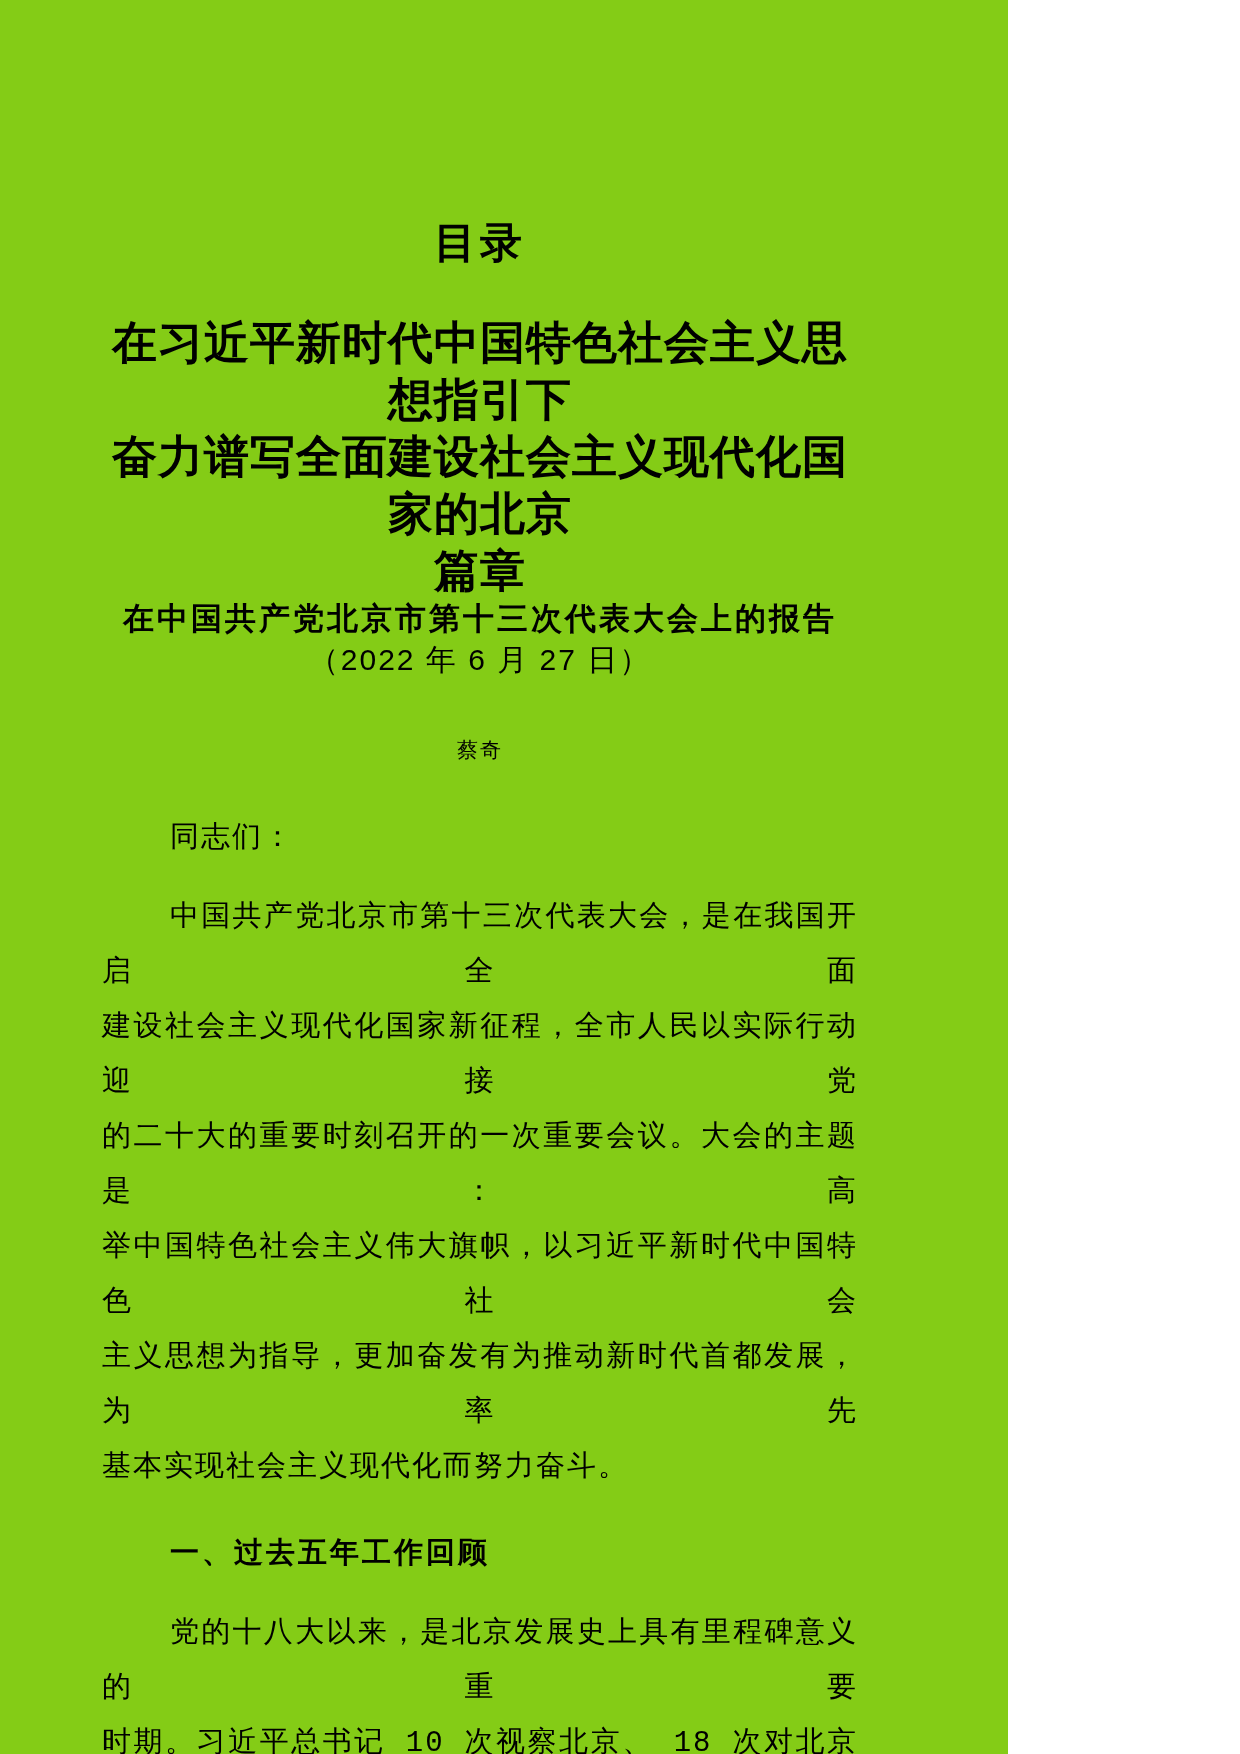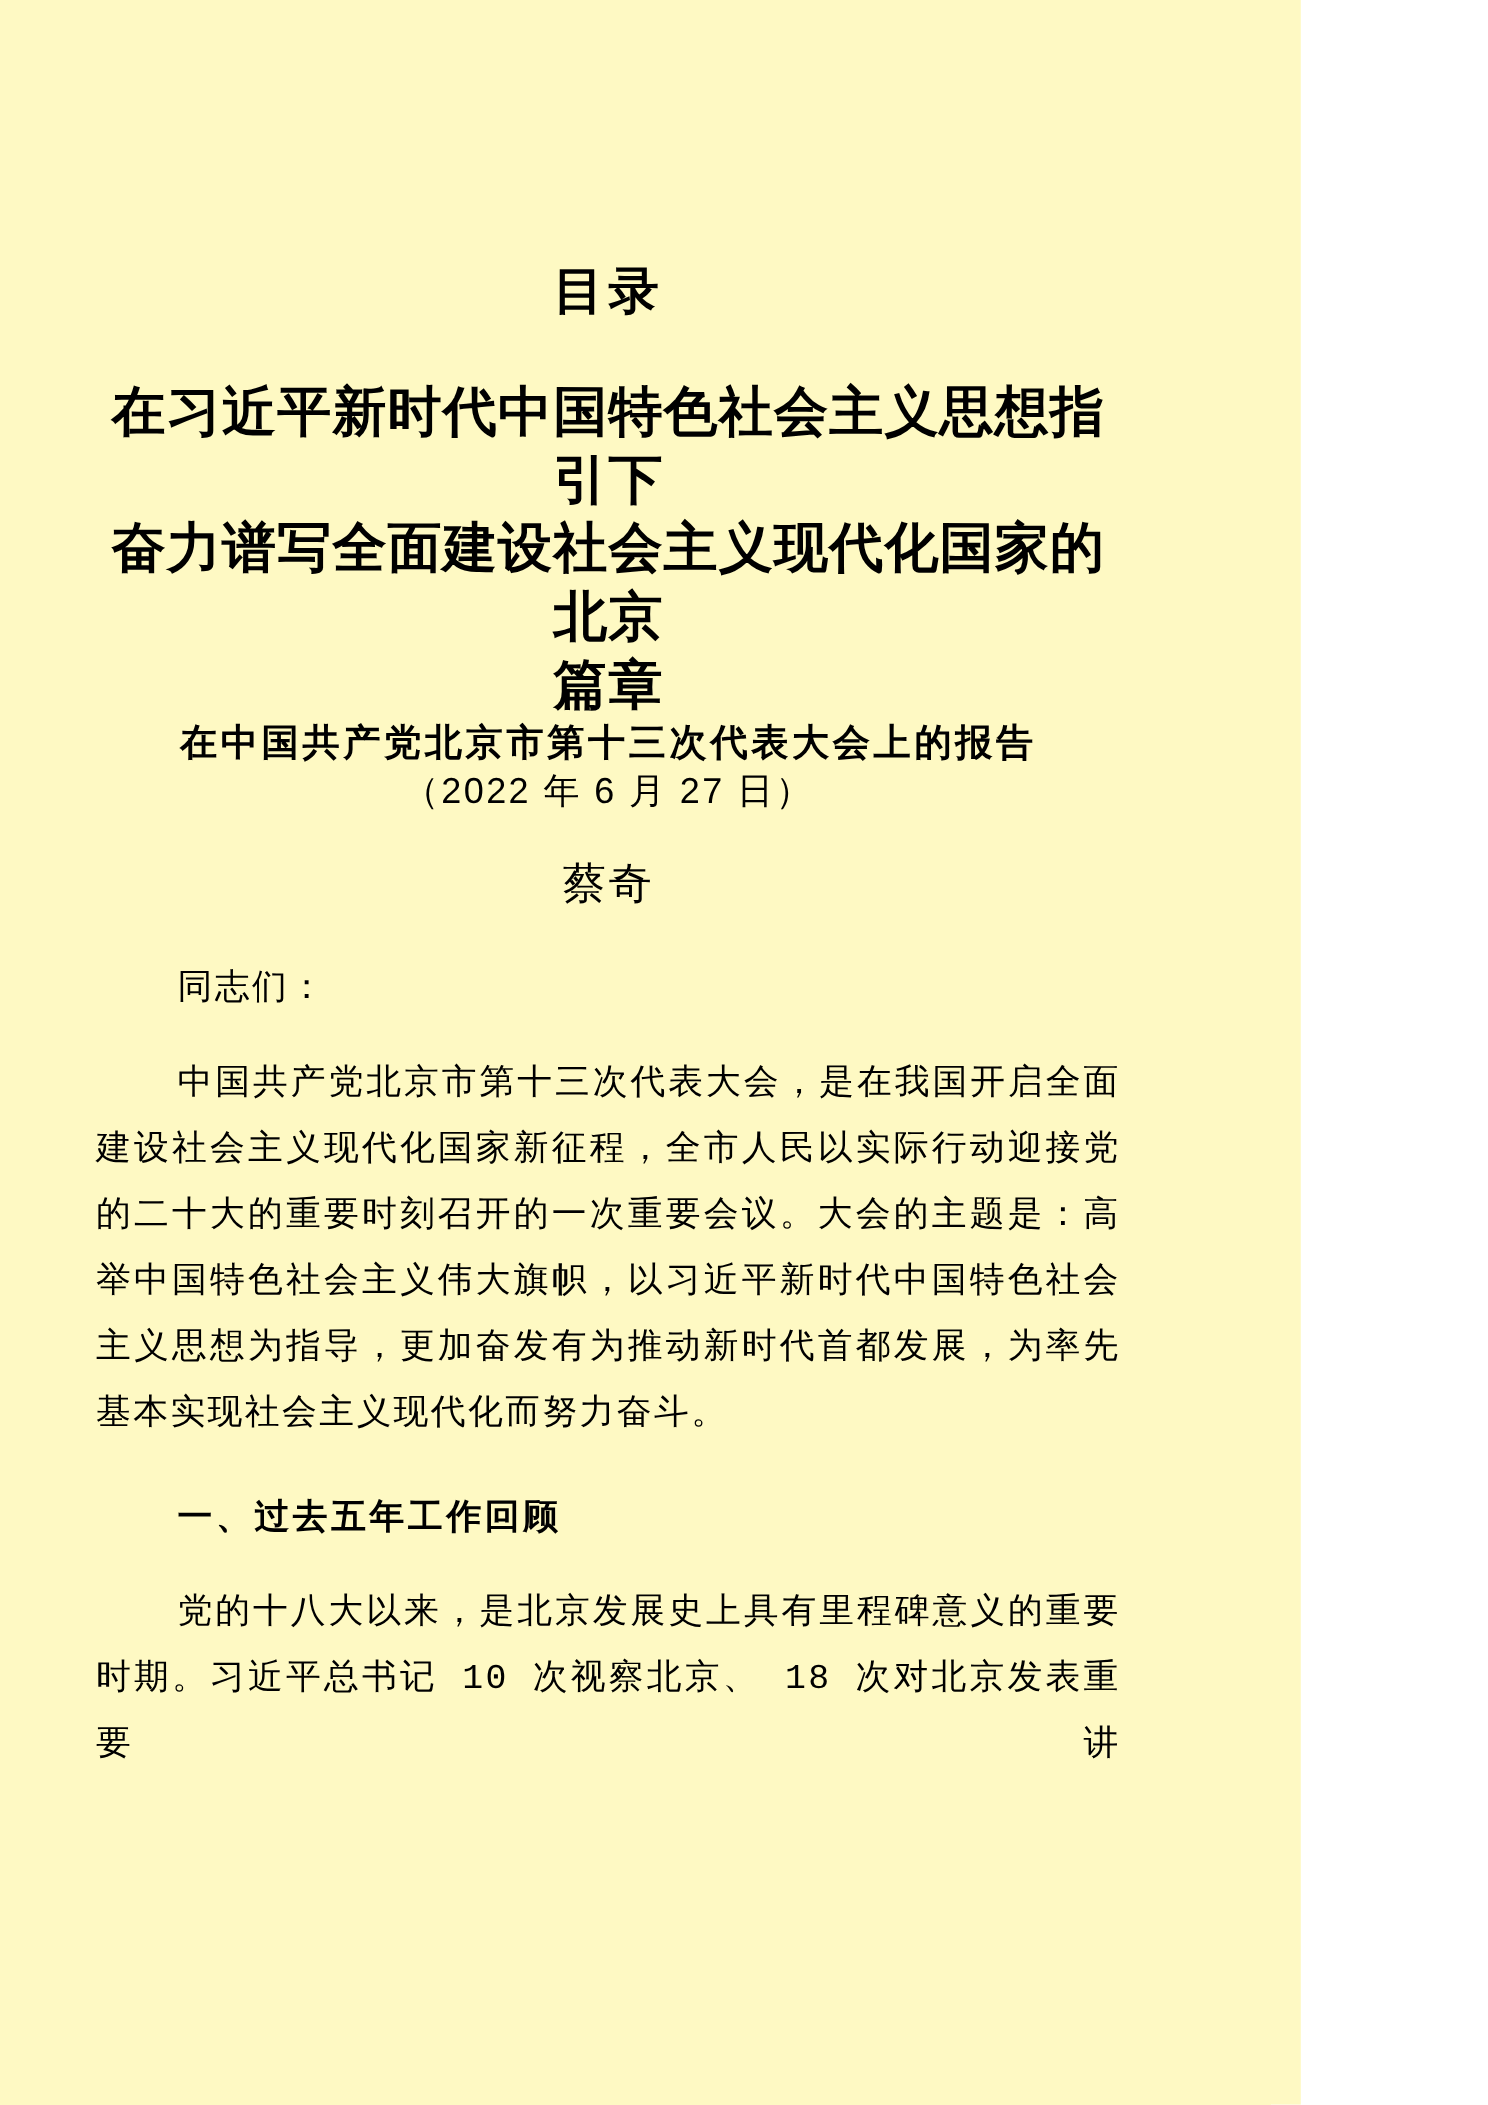--- a/index.html
+++ b/index.html
@@ -4,23 +4,23 @@
 <style>
   html, body { margin: 0; padding: 0; background: #ffffff; }
   body {
     width: 1240px; height: 1754px;
     color: #000000;
     font-family: "Liberation Sans", "DejaVu Sans", sans-serif;
     overflow: hidden;
   }
   .page {
     box-sizing: border-box;
-    width: 1084px; height: 1754px;
-    padding: 218px 150px 0 80px;
-    background: #fef9c3;
+    width: 1008px; height: 1754px;
+    padding: 218px 150px 0 102px;
+    background: #84cc16;
     overflow: hidden;
   }
   .toc {
     font-size: 42px; line-height: 50px;
     font-weight: 700;
     text-align: center;
     letter-spacing: 4px;
   }
   .title {
     margin-top: 46px;
@@ -35,22 +35,22 @@
     text-align: center;
     letter-spacing: 3px;
   }
   .date {
     font-size: 30px; line-height: 42px;
     font-weight: 400;
     text-align: center;
     letter-spacing: 2px;
   }
   .author {
-    margin-top: 34px;
-    font-size: 36px; line-height: 42px;
+    margin-top: 48px;
+    font-size: 21px; line-height: 42px;
     font-weight: 400;
     text-align: center;
     letter-spacing: 2px;
   }
   .bodytext {
     margin-top: 40px;
     font-size: 29px; line-height: 55px;
     font-weight: 300;
     letter-spacing: 2px;
   }

